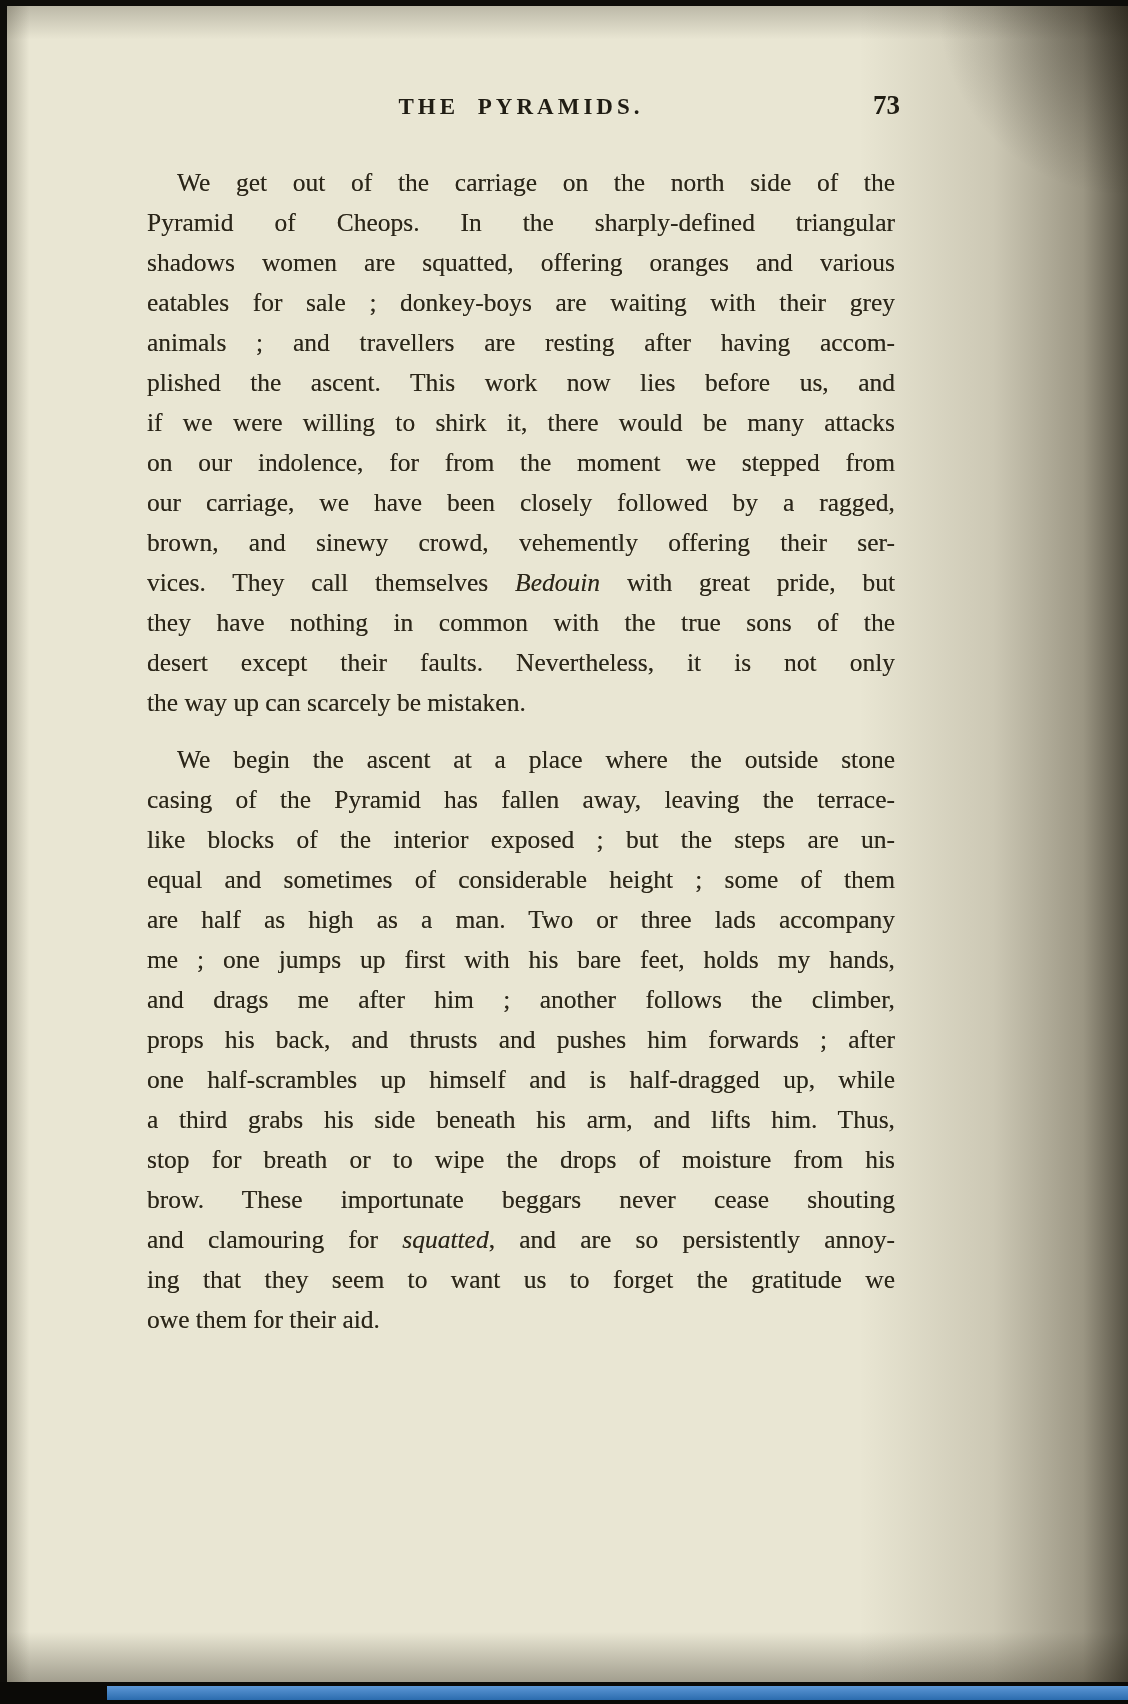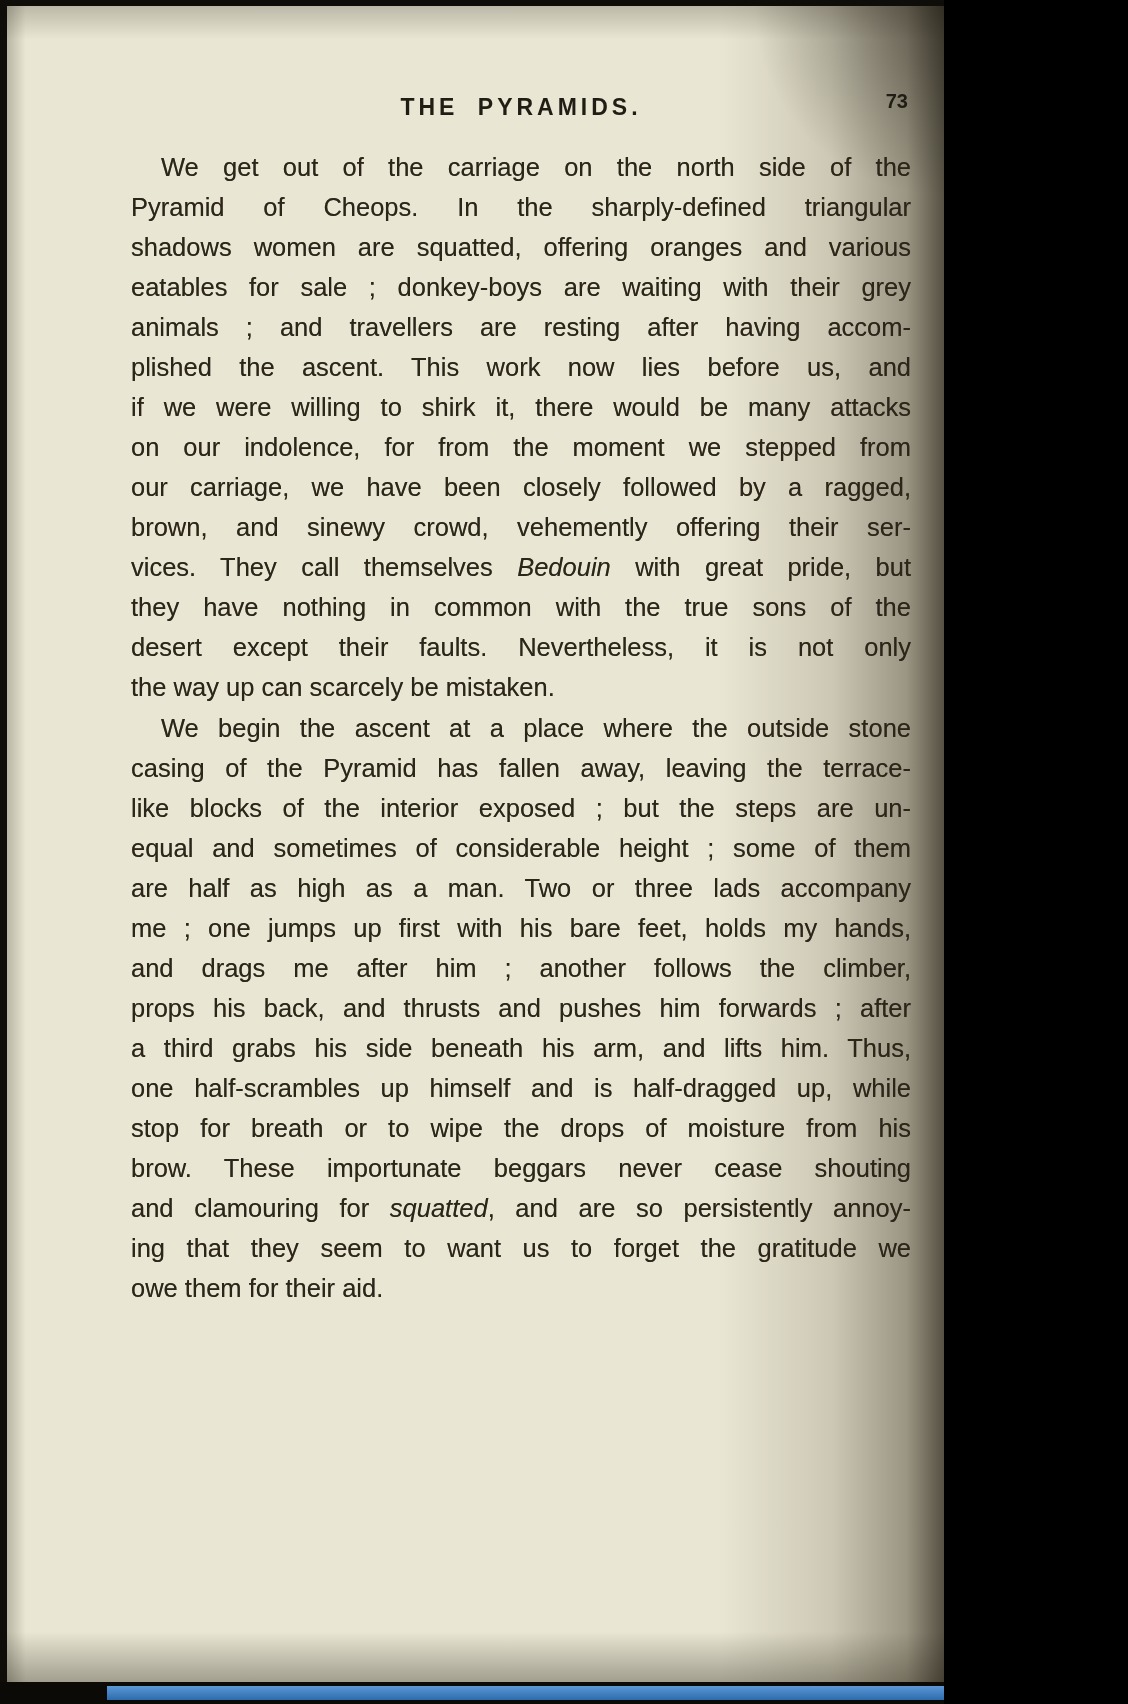--- a/index.html
+++ b/index.html
@@ -2,25 +2,25 @@
 <html><head>
 <meta charset="utf-8">
 <style>
   html, body {
     margin: 0;
     padding: 0;
     background: #000;
   }
   .scan {
     position: relative;
-    width: 944px;
+    width: 1128px;
     height: 1704px;
     background: #0e0d0a;
     overflow: hidden;
-    font-family: Liberation Sans, sans-serif;
+    font-family: Liberation Serif, serif;
   }
   .paper {
     position: absolute;
     left: 7px;
     top: 6px;
     right: 0;
     bottom: 22px;
     background-color: #e9e6d3;
     background-image:
       radial-gradient(circle at 100% 0%, rgba(20,16,8,0.45), rgba(20,16,8,0) 190px),
@@ -40,34 +40,34 @@
     display: block;
     text-align: center;
     font-size: 23px;
     font-weight: bold;
     letter-spacing: 4px;
     word-spacing: 9px;
     color: #201d14;
   }
   .page-number {
     position: absolute;
-    right: 4px;
+    right: 12px;
     top: -4px;
-    font-size: 20px;
+    font-size: 27px;
     font-weight: bold;
     color: #201d14;
   }
   .text-block {
     position: absolute;
     left: 123px;
     top: 140px;
     width: 782px;
     color: #2b2619;
   }
-  .paragraph { margin: 1px; padding: 0; }
+  .paragraph { margin: 17px; padding: 0; }
   .line {
     font-size: 25.5px;
     line-height: 40px;
     text-align: justify;
     text-align-last: justify;
     white-space: normal;
     text-shadow: 0 0 0.5px rgba(43,38,25,0.55);
   }
   .line.indent { text-indent: 30px; }
   .line.last { text-align-last: left; }
@@ -117,22 +117,22 @@
         </div>
         <div class="paragraph">
           <div class="line indent"><span>We begin the ascent at a place where the outside stone</span></div>
           <div class="line"><span>casing of the Pyramid has fallen away, leaving the terrace-</span></div>
           <div class="line"><span>like blocks of the interior exposed ; but the steps are un-</span></div>
           <div class="line"><span>equal and sometimes of considerable height ; some of them</span></div>
           <div class="line"><span>are half as high as a man. Two or three lads accompany</span></div>
           <div class="line"><span>me ; one jumps up first with his bare feet, holds my hands,</span></div>
           <div class="line"><span>and drags me after him ; another follows the climber,</span></div>
           <div class="line"><span>props his back, and thrusts and pushes him forwards ; after</span></div>
+          <div class="line"><span>one half-scrambles up himself and is half-dragged up, while</span></div>
           <div class="line"><span>a third grabs his side beneath his arm, and lifts him. Thus,</span></div>
-          <div class="line"><span>one half-scrambles up himself and is half-dragged up, while</span></div>
           <div class="line"><span>stop for breath or to wipe the drops of moisture from his</span></div>
           <div class="line"><span>brow. These importunate beggars never cease shouting</span></div>
           <div class="line"><span>and clamouring for </span><span class="italic">squatted</span><span>, and are so persistently annoy-</span></div>
           <div class="line"><span>ing that they seem to want us to forget the gratitude we</span></div>
           <div class="line last"><span>owe them for their aid.</span></div>
         </div>
       </div>
   </div>
   <div class="bottom-edge">
     <div class="blue-strip"></div>

